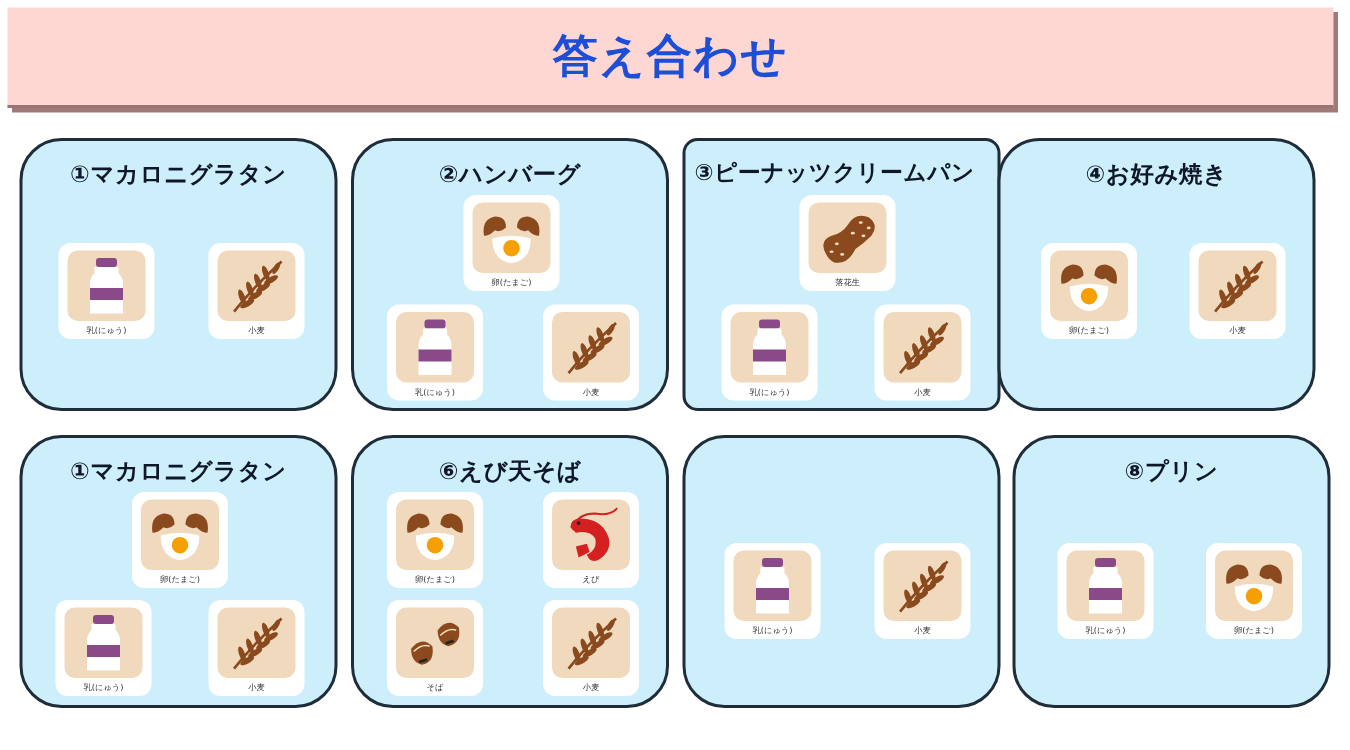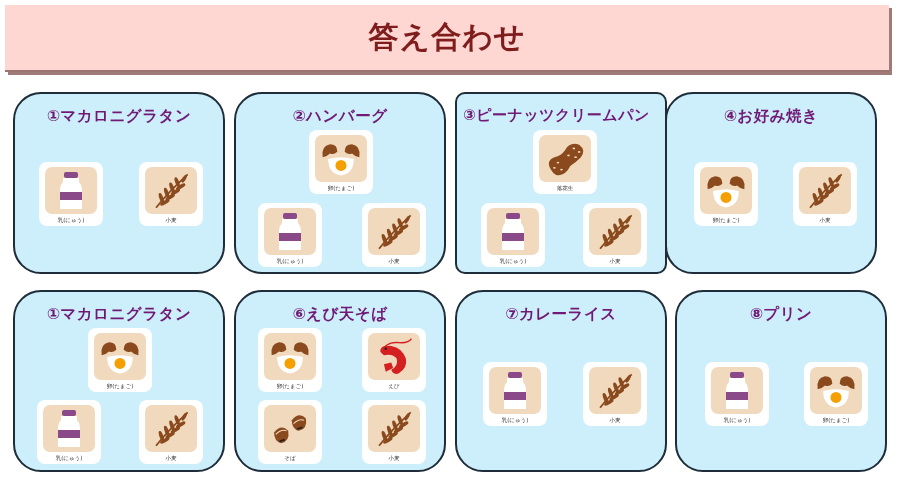--- a/index.html
+++ b/index.html
@@ -6,31 +6,31 @@
     html, body { width: 900px; height: 500px; background: #ffffff; overflow: hidden; }
     body { position: relative; font-family: "DejaVu Sans", "Liberation Sans", sans-serif; color: #222; }
 
     .banner {
       position: absolute; left: 5px; top: 5px; width: 884px; height: 67px;
       background: #fed6d2;
       box-shadow: 3px 3px 0 #a07a78;
       border-bottom: 2px solid #9a7472;
       display: flex; align-items: center; justify-content: center;
     }
-    .banner-title { font-size: 30px; font-weight: bold; color: #7f1d1d; letter-spacing: 1px; }
+    .banner-title { font-size: 30px; font-weight: bold; color: #1d4ed8; letter-spacing: 1px; }
 
     .card {
       position: absolute; width: 212px; height: 182px;
       background: #cdeefb;
       border: 2px solid #1f2d3a;
       border-radius: 28px;
     }
     .card-title {
       position: absolute; left: 0; right: 0; top: 12px;
-      text-align: center; font-size: 15.5px; font-weight: bold; color: #701a75;
+      text-align: center; font-size: 15.5px; font-weight: bold; color: #0f172a;
       white-space: nowrap; letter-spacing: 0.5px;
     }
     .card.wide .card-title { left: 6px; right: -10px; text-align: left; font-size: 15px; }
 
     .tile {
       position: absolute; width: 64px; height: 64px;
       background: #ffffff; border-radius: 8px;
     }
     .tile-inner {
       position: absolute; left: 6px; top: 5px; width: 52px; height: 47px;
@@ -258,21 +258,20 @@
     <div class="tile-inner">
         <svg width="44" height="44" viewBox="0 0 50 50">
           <use href="#ico-wheat"></use>
         </svg>
       </div>
     <div class="tile-label">小麦</div>
   </div>
 </div>
 
 <div class="card" style="left:455px;top:290px;">
-  <div class="card-title">⑦カレーライス</div>
   <div class="tile" style="left:26px;top:70px;">
     <div class="tile-inner">
         <svg width="44" height="44" viewBox="0 0 44 44">
           <use href="#ico-milk"></use>
         </svg>
       </div>
     <div class="tile-label">乳(にゅう)</div>
   </div>
   <div class="tile" style="left:126px;top:70px;">
     <div class="tile-inner">

